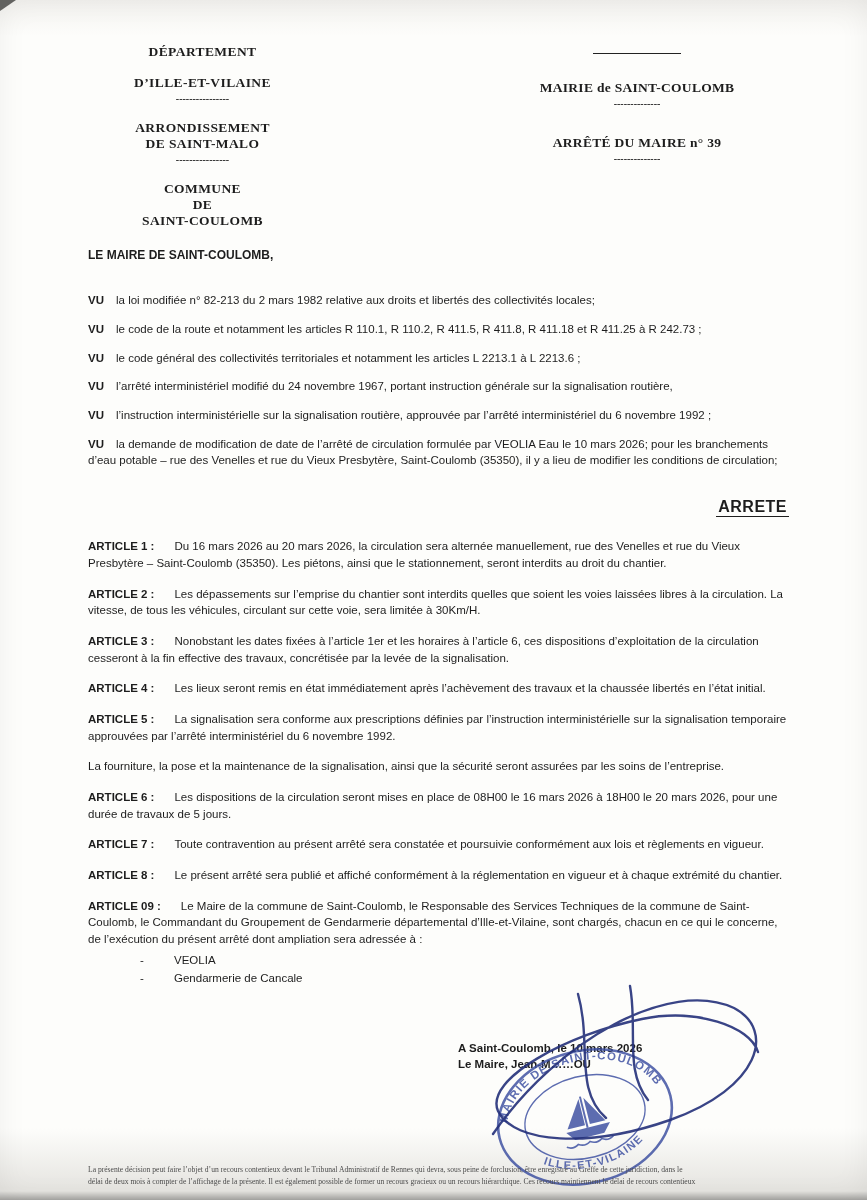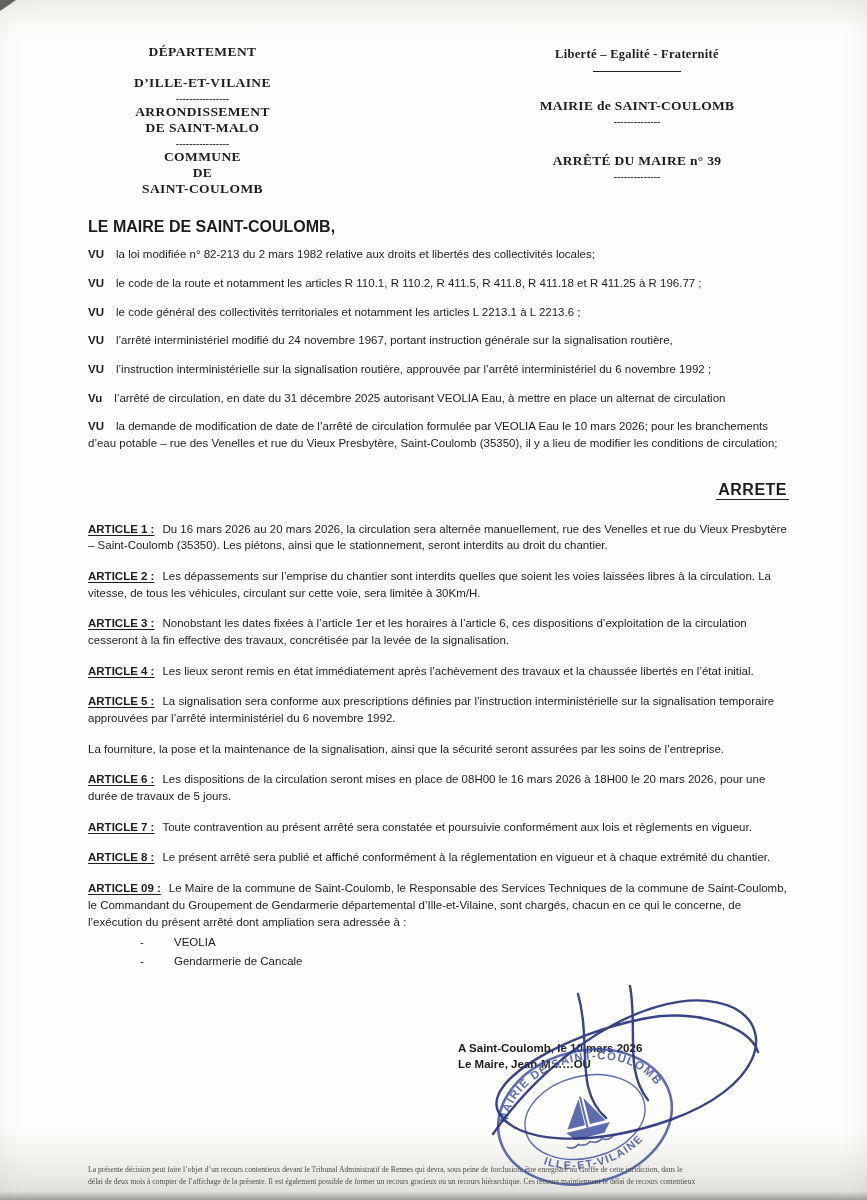--- a/index.html
+++ b/index.html
@@ -16,32 +16,32 @@
   .page::after{content:"";position:absolute;left:0;right:0;bottom:0;height:9px;
     background:linear-gradient(180deg,rgba(0,0,0,0),rgba(0,0,0,.28));}
   .corner-speck{position:absolute;left:0;top:0;width:16px;height:11px;background:#4a4a48;
     clip-path:polygon(0 0,100% 0,0 100%);opacity:.85;}
   
   .header{display:flex;justify-content:space-between;margin:44px 70px 0 95px;
     font-family:"Liberation Serif",serif;gap:32px;}
   .header-left{width:215px;text-align:center;font-weight:bold;font-size:13.5px;letter-spacing:.4px;}
   .header-right{width:320px;text-align:center;font-weight:bold;font-size:13.5px;letter-spacing:.3px;}
   .hsep{font-size:10px;font-weight:bold;letter-spacing:0;line-height:1.1;margin-top:2px;}
-  .gap-sm{margin-top:0;} .gap-md{margin-top:15px;} .gap-lg{margin-top:26px;}
+  .gap-sm{margin-top:16px;} .gap-md{margin-top:15px;} .gap-lg{margin-top:26px;}
   .motto{font-size:12.5px;margin-top:3px;}
   .motto-rule{width:88px;border-top:1.6px solid #222;margin:9px auto 0;}
   
   .body{margin:18px 78px 0 88px;font-size:11.5px;line-height:1.45;}
-  .salutation{font-weight:bold;font-size:16px;margin:0 0 8px 0;}
+  .salutation{font-weight:bold;font-size:12px;margin:0 0 28px 0;}
   .recital{margin:0 0 12px 0;}
   .recital-label{font-weight:bold;margin-right:12px;}
   .arrete-title{text-align:right;margin:26px 0 20px 0;font-size:16px;}
   .arrete-title span{font-weight:bold;border-bottom:1.8px solid #1d1d1d;padding:0 2px 1px;letter-spacing:.5px;}
   .article{margin:0 0 14px 0;}
-  .article-label{font-weight:bold;text-decoration:underline;text-underline-offset:2px;margin-right:8px;}
+  .article-label{font-weight:bold;text-underline-offset:2px;margin-right:20px;}
   .note-par{margin:0 0 14px 0;}
   .dest-list{margin:2px 0 0 52px;padding:0;list-style:none;}
   .dest-list li{display:flex;margin-bottom:2px;}
   .dest-bullet{width:34px;}
   
   .sig-block{position:absolute;left:458px;top:1040px;width:340px;
     font-weight:bold;font-size:11.5px;line-height:1.4;}
   .stamp-svg{position:absolute;left:468px;top:1028px;opacity:.82;}
   .signature-svg{position:absolute;left:418px;top:948px;opacity:.9;}
   
@@ -61,38 +61,36 @@
       <div class="hsep">----------------</div>
       <div class="gap-sm">ARRONDISSEMENT</div>
       <div>DE SAINT-MALO</div>
       <div class="hsep">----------------</div>
       <div class="gap-sm">COMMUNE</div>
       <div>DE</div>
       <div>SAINT-COULOMB</div>
     </div>
 
     <div class="header-right">
-      <div class="motto">Liberté – Egalité - Fraternité</div>
       <div class="motto-rule"></div>
       <div class="gap-lg">MAIRIE de SAINT-COULOMB</div>
       <div class="hsep">--------------</div>
       <div class="gap-lg">ARRÊTÉ DU MAIRE n° 39</div>
       <div class="hsep">--------------</div>
     </div>
   </div>
 
   <div class="body">
     <p class="salutation">LE MAIRE DE SAINT-COULOMB,</p>
 
     <p class="recital"><span class="recital-label">VU</span><span>la loi modifiée n° 82-213 du 2 mars 1982 relative aux droits et libertés des collectivités locales;</span></p>
-    <p class="recital"><span class="recital-label">VU</span><span>le code de la route et notamment les articles R 110.1, R 110.2, R 411.5, R 411.8, R 411.18 et R 411.25 à R 196.77 ;</span></p>
+    <p class="recital"><span class="recital-label">VU</span><span>le code de la route et notamment les articles R 110.1, R 110.2, R 411.5, R 411.8, R 411.18 et R 411.25 à R 242.73 ;</span></p>
     <p class="recital"><span class="recital-label">VU</span><span>le code général des collectivités territoriales et notamment les articles L 2213.1 à L 2213.6 ;</span></p>
     <p class="recital"><span class="recital-label">VU</span><span>l’arrêté interministériel modifié du 24 novembre 1967, portant instruction générale sur la signalisation routière,</span></p>
     <p class="recital"><span class="recital-label">VU</span><span>l’instruction interministérielle sur la signalisation routière, approuvée par l’arrêté interministériel du 6 novembre 1992 ;</span></p>
-    <p class="recital"><span class="recital-label">Vu</span><span>l’arrêté de circulation, en date du 31 décembre 2025 autorisant  VEOLIA Eau, à mettre en place un alternat de circulation</span></p>
     <p class="recital"><span class="recital-label">VU</span><span>la demande de modification de date de l’arrêté de circulation formulée par VEOLIA Eau  le 10 mars 2026; pour les branchements d’eau potable – rue des Venelles et rue du Vieux Presbytère, Saint-Coulomb (35350),  il y a lieu de modifier les conditions de circulation;</span></p>
 
     <div class="arrete-title"><span>ARRETE</span></div>
 
     <p class="article"><span class="article-label">ARTICLE 1 :</span><span>Du 16 mars 2026 au 20 mars 2026, la circulation sera alternée manuellement, rue des Venelles et rue du Vieux Presbytère – Saint-Coulomb (35350). Les piétons, ainsi que le stationnement, seront interdits au droit du chantier.</span></p>
     <p class="article"><span class="article-label">ARTICLE 2 :</span><span>Les dépassements sur l’emprise du chantier sont interdits quelles que soient les voies laissées libres à la circulation. La vitesse, de tous les véhicules, circulant sur cette voie, sera limitée à 30Km/H.</span></p>
     <p class="article"><span class="article-label">ARTICLE 3 :</span><span>Nonobstant les dates fixées à l’article 1er et les horaires à l’article 6, ces dispositions d’exploitation de la circulation cesseront à la fin effective des travaux, concrétisée par la levée de la signalisation.</span></p>
     <p class="article"><span class="article-label">ARTICLE 4 :</span><span>Les lieux seront remis en état immédiatement après l’achèvement des travaux et la chaussée libertés en l’état initial.</span></p>
     <p class="article"><span class="article-label">ARTICLE 5 :</span><span>La signalisation sera conforme aux prescriptions définies par l’instruction interministérielle sur la signalisation temporaire approuvées par l’arrêté interministériel du 6 novembre 1992.</span></p>
     <p class="note-par">La fourniture, la pose et la maintenance de la signalisation, ainsi que la sécurité seront assurées par les soins de l’entreprise.</p>

